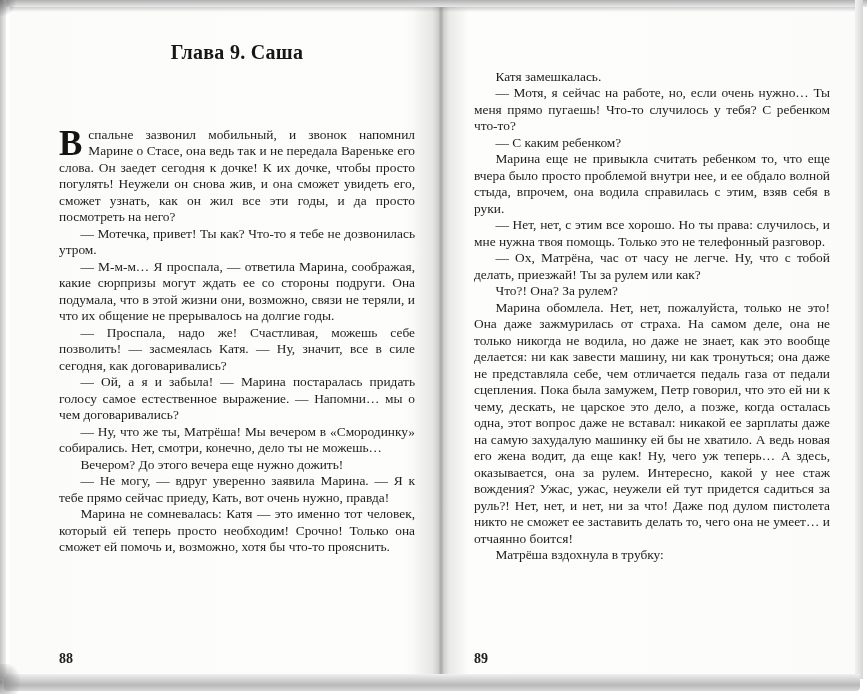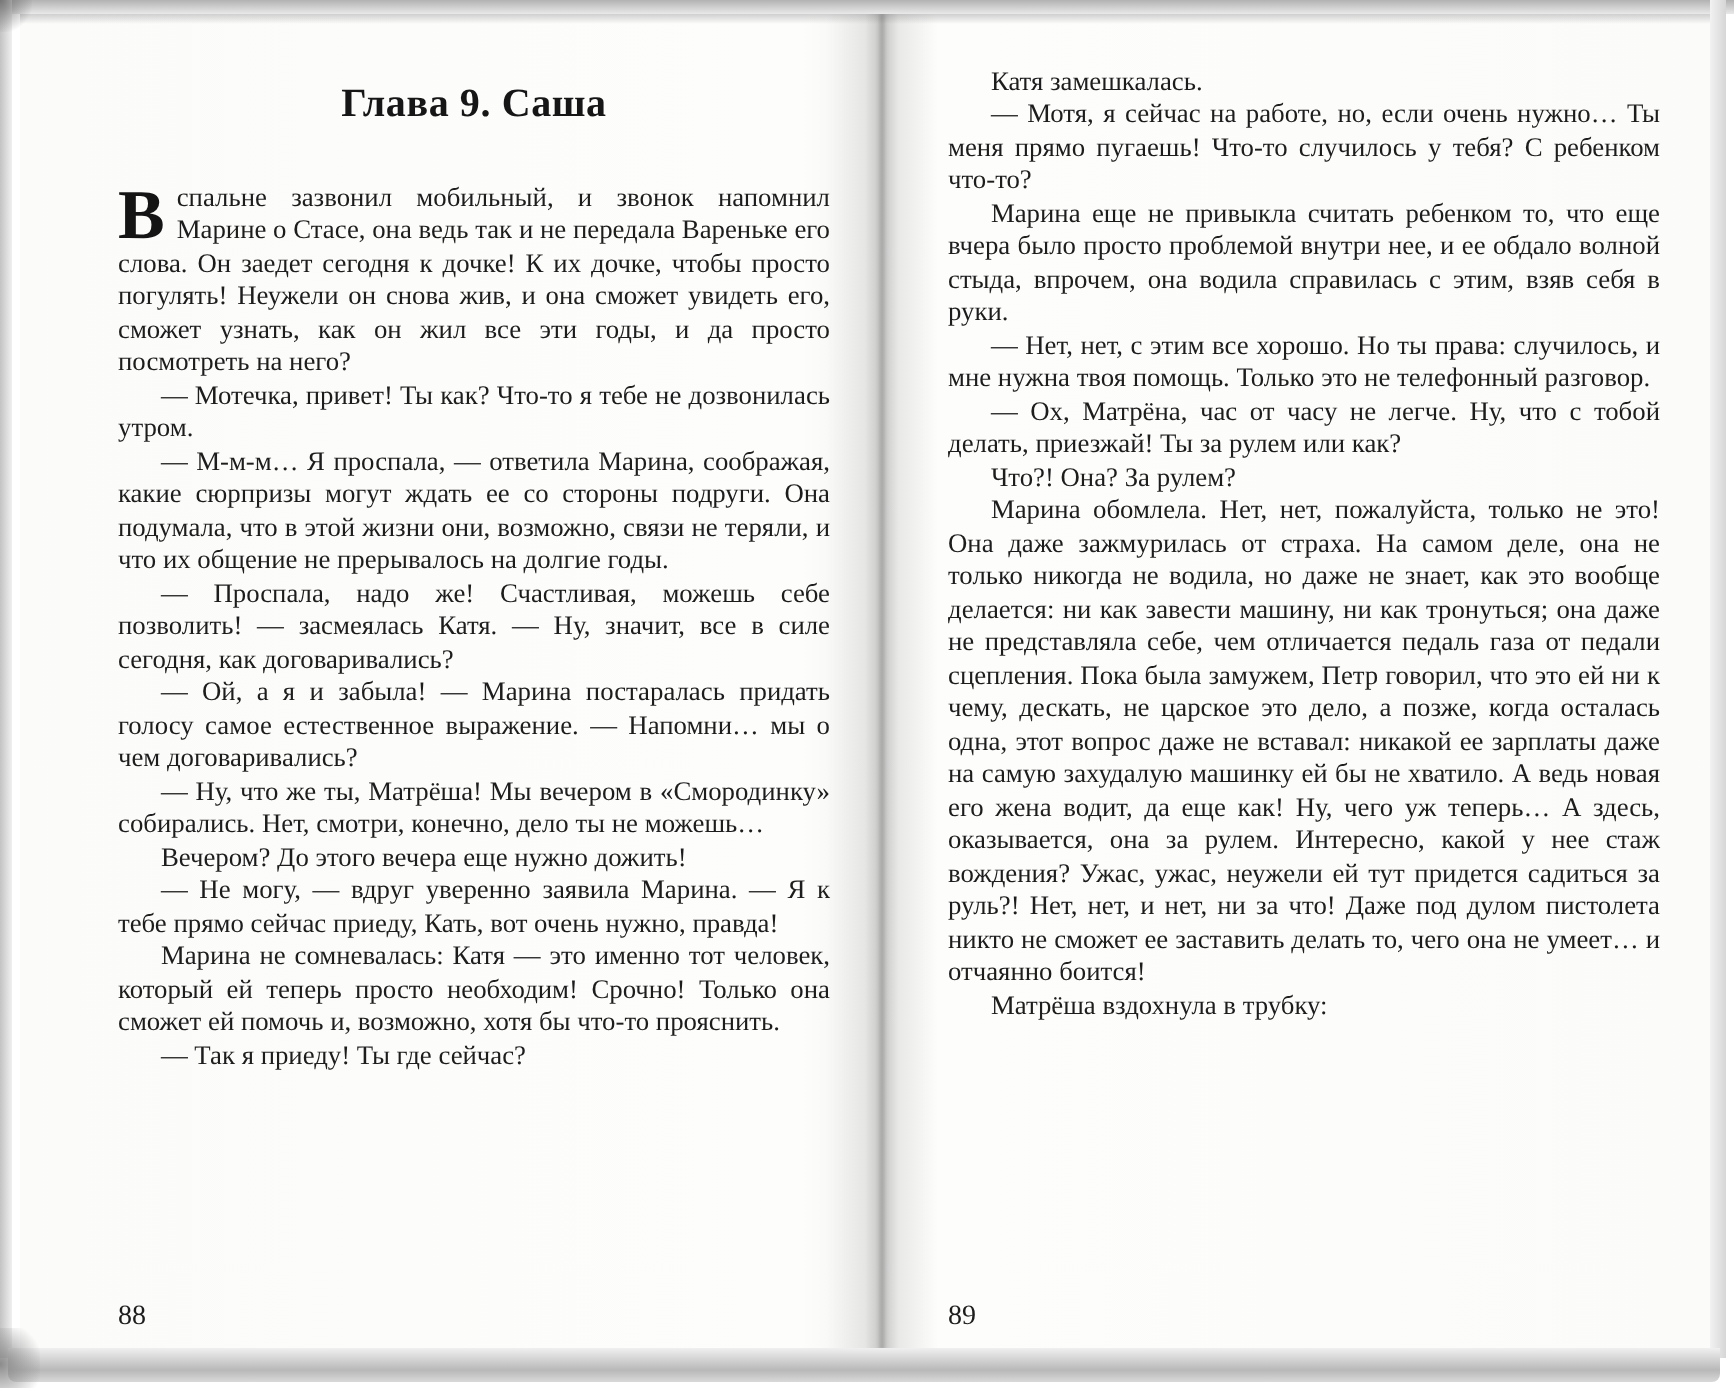--- a/index.html
+++ b/index.html
@@ -60,33 +60,33 @@
 
   
   .chapter-title {
     position: absolute; left: 49px; top: 34px; width: 356px;
     text-align: center; font-size: 20px; font-weight: 600;
     color: #161616; letter-spacing: 0.3px;
   }
   .page-text {
     position: absolute; width: 356px; color: #1d1d1d;
     font-size: 13.4px; line-height: 1.23; text-align: justify;
-    hyphens: auto; -webkit-hyphens: auto;
+    hyphens: auto; margin-top: 36px; -webkit-hyphens: auto;
   }
   .left-text  { left: 49px;  top: 84px; }
   .right-text { left: 464px; top: 26px; }
   .para { text-indent: 1.6em; }
   .para.first { text-indent: 0; }
   .dropcap {
     float: left; font-size: 35px; line-height: 29px; font-weight: bold;
     padding: 2px 6px 0 0; color: #141414;
   }
   .page-number {
     position: absolute; top: 644px; width: 356px;
-    font-size: 14px; color: #1d1d1d;
+    font-size: 14px; color: #1d1d1d; font-weight: bold;
   }
   .pn-left  { left: 49px;  text-align: left; }
   .pn-right { left: 464px; text-align: left; }
 </style>
 </head>
 <body>
 
 <div class="photo">
 
   <div class="book">
@@ -98,30 +98,30 @@
       <p class="para first"><span class="dropcap">В</span><span>спальне зазвонил мобильный, и звонок напомнил Марине о Стасе, она ведь так и не передала Вареньке его слова. Он заедет сегодня к дочке! К их дочке, чтобы просто погулять! Неужели он снова жив, и она сможет увидеть его, сможет узнать, как он жил все эти годы, и да просто посмотреть на него?</span></p>
       <div>
           <p class="para">— Мотечка, привет! Ты как? Что-то я тебе не дозвонилась утром.</p>
           <p class="para">— М-м-м… Я проспала, — ответила Марина, соображая, какие сюрпризы могут ждать ее со стороны подруги. Она подумала, что в этой жизни они, возможно, связи не теряли, и что их общение не прерывалось на долгие годы.</p>
           <p class="para">— Проспала, надо же! Счастливая, можешь себе позволить! — засмеялась Катя. — Ну, значит, все в силе сегодня, как договаривались?</p>
           <p class="para">— Ой, а я и забыла! — Марина постаралась придать голосу самое естественное выражение. — Напомни… мы о чем договаривались?</p>
           <p class="para">— Ну, что же ты, Матрёша! Мы вечером в «Смородинку» собирались. Нет, смотри, конечно, дело ты не можешь…</p>
           <p class="para">Вечером? До этого вечера еще нужно дожить!</p>
           <p class="para">— Не могу, — вдруг уверенно заявила Марина. — Я к тебе прямо сейчас приеду, Кать, вот очень нужно, правда!</p>
           <p class="para">Марина не сомневалась: Катя — это именно тот человек, который ей теперь просто необходим! Срочно! Только она сможет ей помочь и, возможно, хотя бы что-то прояснить.</p>
-          <p class="para">— Так я приеду! Ты где сейчас?</p>
         </div>
     </div>
 
     <div class="page-number pn-left">88</div>
 
     <div class="page-text right-text">
       <div>
           <p class="para">Катя замешкалась.</p>
           <p class="para">— Мотя, я сейчас на работе, но, если очень нужно… Ты меня прямо пугаешь! Что-то случилось у тебя? С ребенком что-то?</p>
+          <p class="para">— С каким ребенком?</p>
           <p class="para">Марина еще не привыкла считать ребенком то, что еще вчера было просто проблемой внутри нее, и ее обдало волной стыда, впрочем, она водила справилась с этим, взяв себя в руки.</p>
           <p class="para">— Нет, нет, с этим все хорошо. Но ты права: случилось, и мне нужна твоя помощь. Только это не телефонный разговор.</p>
           <p class="para">— Ох, Матрёна, час от часу не легче. Ну, что с тобой делать, приезжай! Ты за рулем или как?</p>
           <p class="para">Что?! Она? За рулем?</p>
           <p class="para">Марина обомлела. Нет, нет, пожалуйста, только не это! Она даже зажмурилась от страха. На самом деле, она не только никогда не водила, но даже не знает, как это вообще делается: ни как завести машину, ни как тронуться; она даже не представляла себе, чем отличается педаль газа от педали сцепления. Пока была замужем, Петр говорил, что это ей ни к чему, дескать, не царское это дело, а позже, когда осталась одна, этот вопрос даже не вставал: никакой ее зарплаты даже на самую захудалую машинку ей бы не хватило. А ведь новая его жена водит, да еще как! Ну, чего уж теперь… А здесь, оказывается, она за рулем. Интересно, какой у нее стаж вождения? Ужас, ужас, неужели ей тут придется садиться за руль?! Нет, нет, и нет, ни за что! Даже под дулом пистолета никто не сможет ее заставить делать то, чего она не умеет… и отчаянно боится!</p>
           <p class="para">Матрёша вздохнула в трубку:</p>
         </div>
     </div>
 
     <div class="page-number pn-right">89</div>

